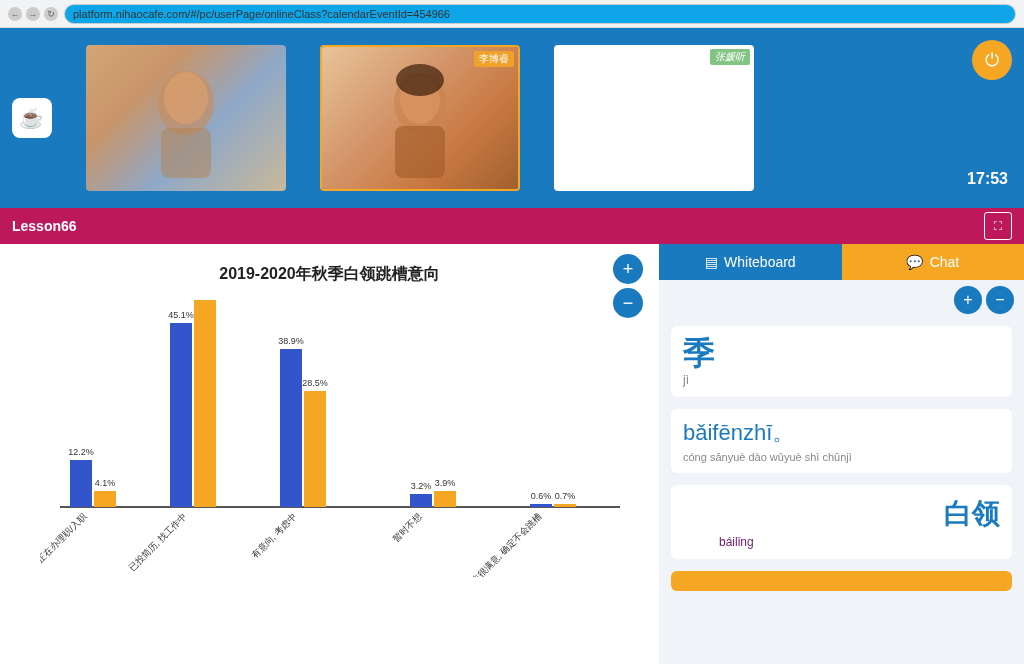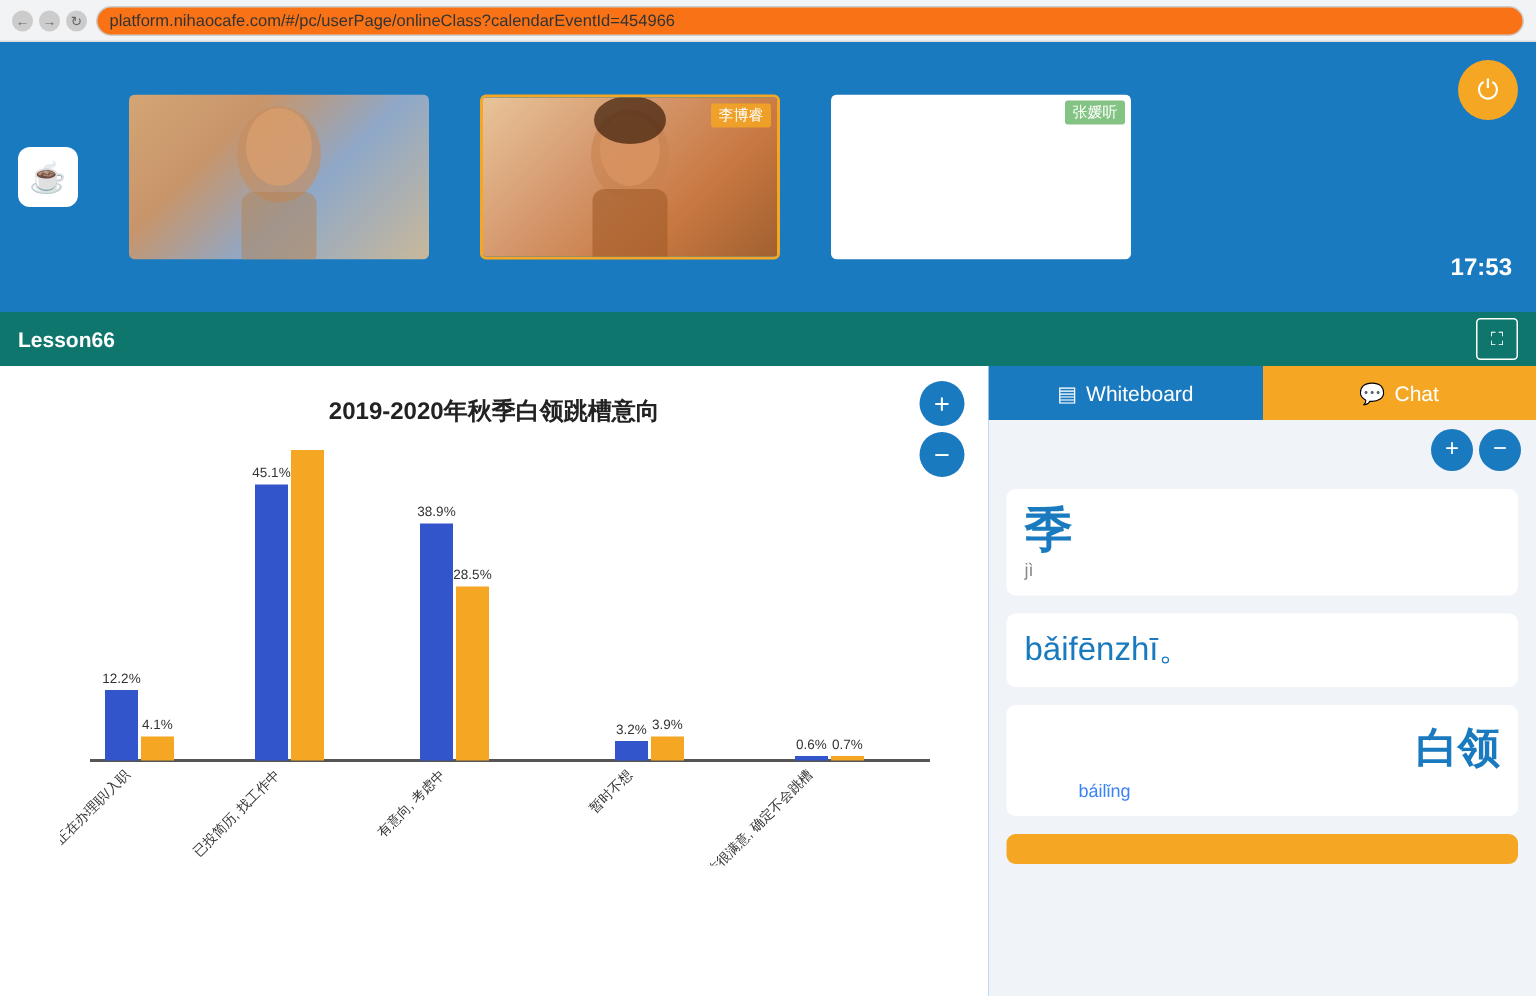--- a/index.html
+++ b/index.html
@@ -17,46 +17,46 @@
     }
     .browser-controls { display: flex; gap: 4px; align-items: center; }
     .browser-btn {
       width: 14px; height: 14px; border-radius: 50%; border: none;
       cursor: pointer; font-size: 9px; display: flex; align-items: center; justify-content: center;
     }
     .btn-back { background: #ccc; color: #666; }
     .btn-fwd { background: #ccc; color: #666; }
     .btn-refresh { background: #ccc; color: #666; }
     .url-bar {
-      flex: 1; height: 20px; background: #f97316; border: 1px solid #ccc;
+      flex: 1; height: 20px; background: #0ea5e9; border: 1px solid #ccc;
       border-radius: 10px; padding: 0 8px; font-size: 11px; color: #333;
       display: flex; align-items: center;
     }
 
     
     .top-section {
       height: 180px;
       background: #1a7abf;
       display: flex;
       align-items: center;
       padding: 10px 12px;
       gap: 8px;
       position: relative;
     }
     .video-feed {
-      height: 110px;
+      height: 146px;
       border-radius: 4px;
       overflow: hidden;
       position: relative;
       background: #333;
       margin-left: 26px;
     }
     .video-feed-1 { width: 200px; }
     .video-feed-2 { width: 200px; border: 2px solid #f5a623; }
-    .video-feed-3 { width: 200px; background: #701a75; }
+    .video-feed-3 { width: 200px; background: #701a75; font-style: italic; }
     .video-placeholder {
       width: 100%; height: 100%;
       display: flex; align-items: center; justify-content: center;
     }
     
     .face-bg-1 {
       background: linear-gradient(135deg, #d4a574 0%, #c8956a 30%, #8fa8c8 60%, #c8b89a 100%);
     }
     .face-bg-2 {
       background: linear-gradient(135deg, #e8c49a 0%, #d4956a 40%, #c87840 70%, #a06030 100%);
@@ -82,21 +82,21 @@
     }
     .logo {
       width: 40px; height: 40px; background: white; border-radius: 8px;
       display: flex; align-items: center; justify-content: center;
       font-size: 20px; flex-shrink: 0;
     }
 
     
     .toolbar {
       height: 36px;
-      background: #0f766e;
+      background: #be185d;
       display: flex;
       align-items: center;
       padding: 0 12px;
     }
     .lesson-title {
       color: white;
       font-size: 14px;
       font-weight: bold;
       flex: 1;
     }
@@ -257,21 +257,21 @@
       margin-top: 3px;
     }
     .chat-word {
       font-size: 28px;
       color: #1a7abf;
       font-weight: bold;
       text-align: right;
     }
     .chat-word-pinyin {
       font-size: 12px;
-      color: #3b82f6;
+      color: #701a75;
       margin-top: 2px;
       padding-left: 36px;
     }
     .chat-pattern {
       font-size: 22px;
       color: #1a7abf;
       font-weight: 500;
       line-height: 1.4;
     }
     .chat-pattern-pinyin {
@@ -416,20 +416,21 @@
 
     <div class="panel-content">
 
       <div class="chat-entry">
         <div class="chat-char">季</div>
         <div class="chat-pinyin">jì</div>
       </div>
 
       <div class="chat-entry">
         <div class="chat-sentence">bǎifēnzhī。</div>
+        <div class="chat-sentence-pinyin">cóng sānyuè dào wǔyuè shì chūnjì</div>
       </div>
 
       <div class="chat-entry">
         <div class="chat-word">白领</div>
         <div class="chat-word-pinyin">báilǐng</div>
       </div>
 
       <div class="chat-entry highlighted">
       </div>
 

